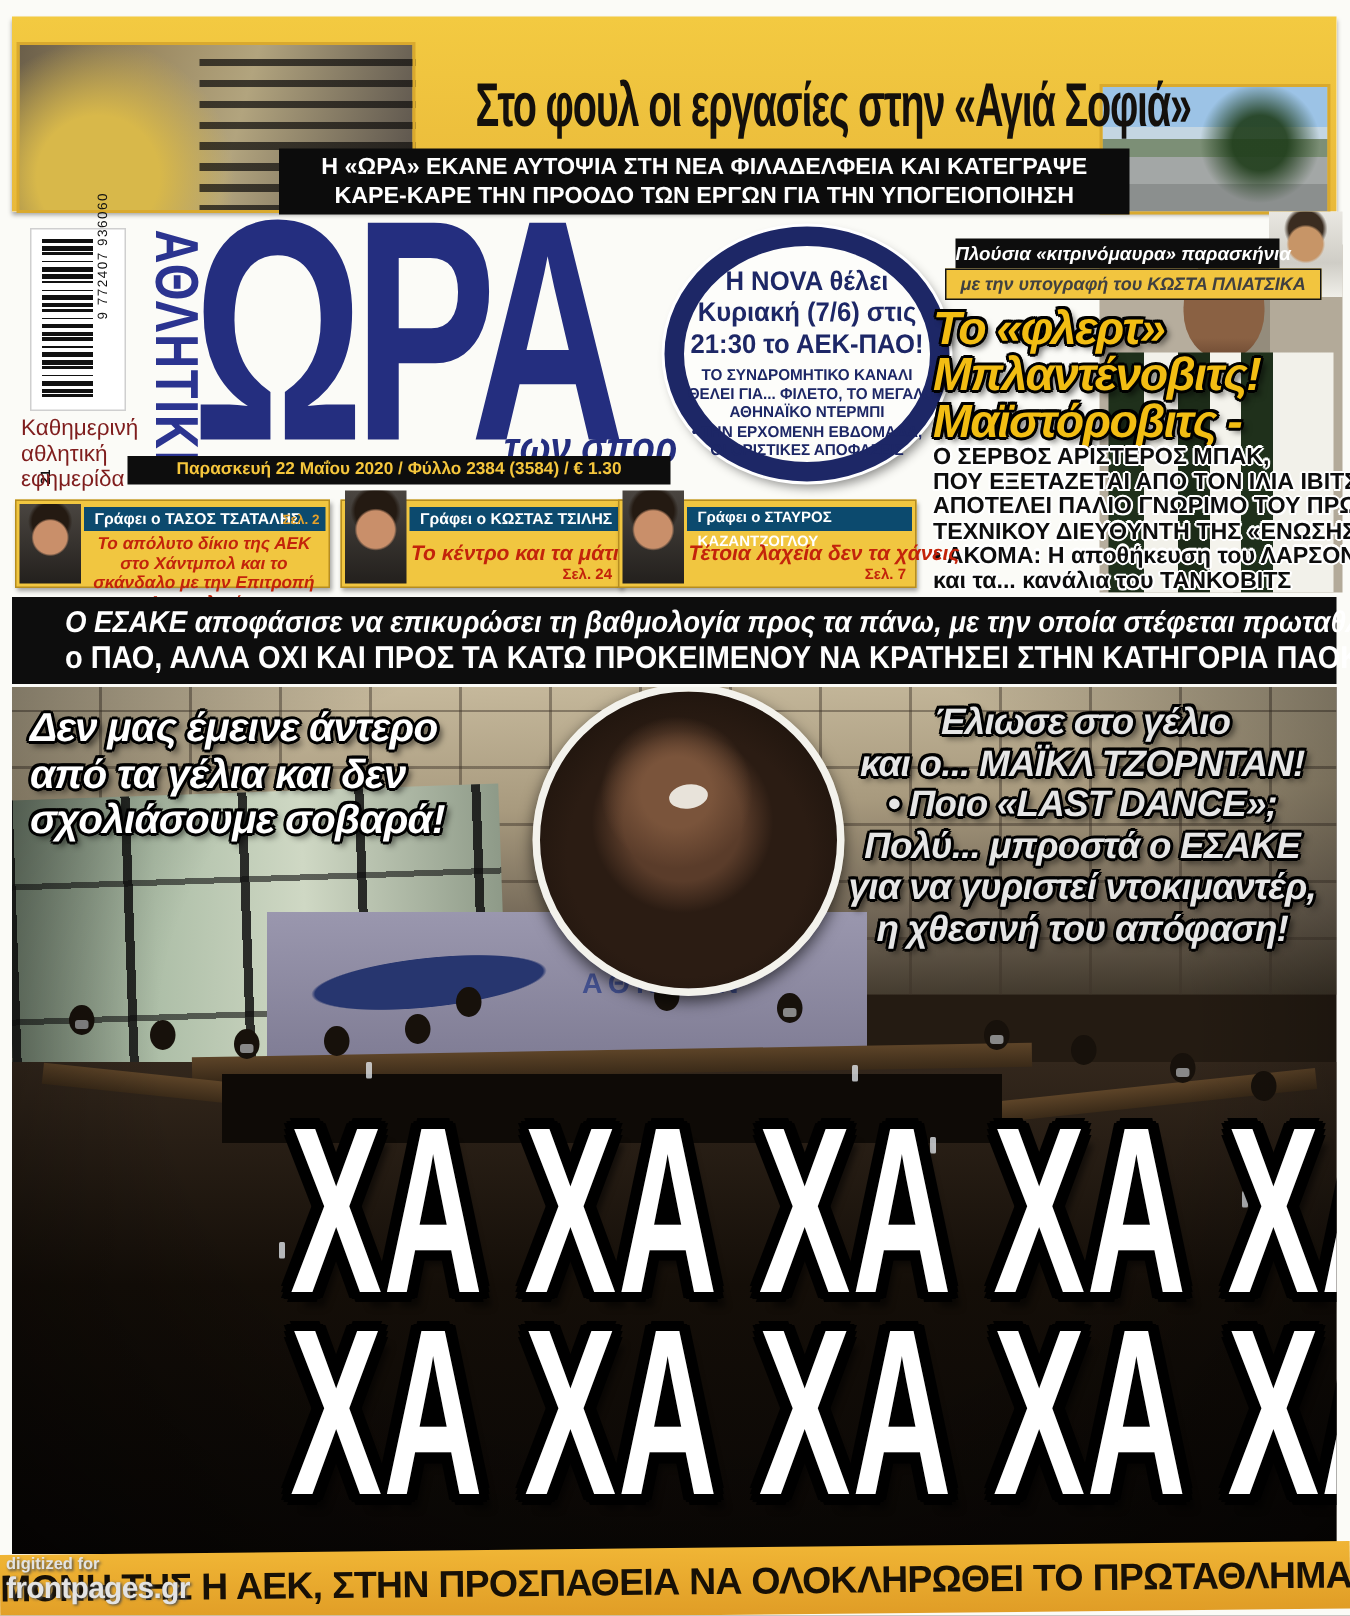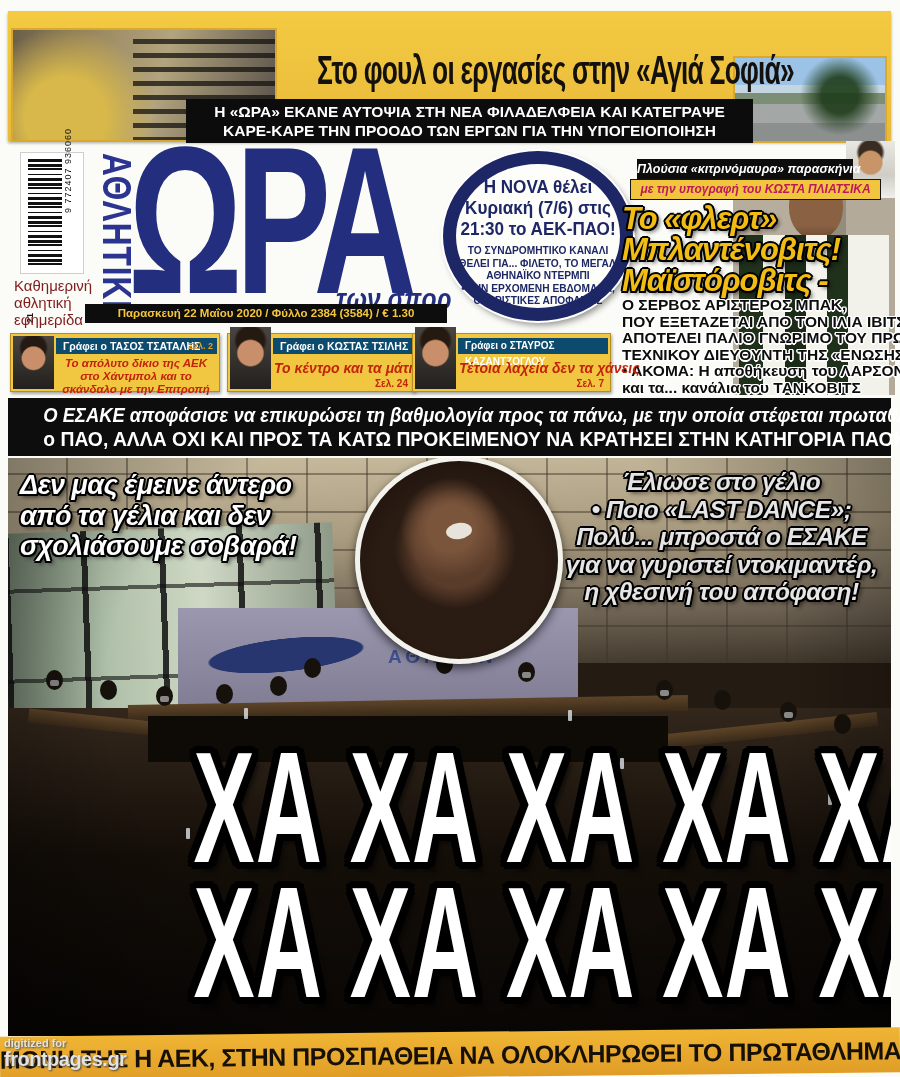--- a/index.html
+++ b/index.html
@@ -48,21 +48,21 @@
   .nova{left:443px;top:151px;width:164px;height:144px;border-radius:50%;background:#fdfdfa;
      border:13px solid #1d2766;box-shadow:0 0 0 2px #fff,3px 4px 7px rgba(0,0,0,.45);
      text-align:center;color:#1d2766;}
   .nova-h{font-size:18px;font-weight:800;line-height:21px;transform:scaleX(.95);}
   .nova-b{font-size:10.5px;font-weight:700;line-height:12.5px;transform:scaleX(.97);}
   .nova-pad{padding-top:13px;}
 
   
   .kicker-bar{left:637px;top:159px;width:216px;height:20px;background:#0d0d0d;color:#fff;
      font-size:12.5px;font-weight:700;font-style:italic;text-align:center;line-height:20px;}
-  .byline-bar{left:630px;top:179px;width:249px;height:19px;background:#f2c53f;color:#be185d;
+  .byline-bar{left:630px;top:179px;width:249px;height:19px;background:#f2c53f;color:#404040;
      font-size:12px;font-weight:800;font-style:italic;text-align:center;line-height:19px;border:1px solid #141414;}
   .ph-pliatsikas{left:846px;top:141px;width:49px;height:57px;
      background:radial-gradient(circle at 50% 38%, #c79567 0 26%, rgba(0,0,0,0) 30%),
                 radial-gradient(circle at 50% 20%, #3a2c20 0 22%, rgba(0,0,0,0) 28%),
                 linear-gradient(#e9e7e1,#cfcdc6 60%,#f0efe9);}
   .ph-player{left:733px;top:163px;width:162px;height:232px;overflow:hidden;
      background:linear-gradient(90deg,#b6ad9d 0 55%, #948c7c 55% 70%, #b3aa99 70% 100%);}
   .player-head{position:absolute;left:56px;top:8px;width:54px;height:68px;border-radius:50% 50% 46% 46%;
      background:linear-gradient(#241a12 0 30%, #8a6143 32% 80%, #6d4a33 100%);}
   .player-torso{position:absolute;left:6px;top:72px;width:150px;height:160px;
@@ -277,20 +277,21 @@
       <div class="ol2 nw">από τα γέλια και δεν</div>
       <div class="ol2 nw">σχολιάσουμε σοβαρά!</div>
     </div>
 
     <div class="jordan">
       <div class="jordan-mouth"></div>
     </div>
 
     <div class="right-quote">
       <div class="ol2 nw">Έλιωσε στο γέλιο</div>
+      <div class="ol2 nw">και ο... ΜΑΪΚΛ ΤΖΟΡΝΤΑΝ!</div>
       <div class="ol2 nw">• Ποιο «LAST DANCE»;</div>
       <div class="ol2 nw">Πολύ... μπροστά ο ΕΣΑΚΕ</div>
       <div class="ol2 nw">για να γυριστεί ντοκιμαντέρ,</div>
       <div class="ol2 nw">η χθεσινή του απόφαση!</div>
     </div>
 
     <div class="laugh laugh1 olheavy">ΧΑ ΧΑ ΧΑ ΧΑ ΧΑ ΧΑ</div>
     <div class="laugh laugh2 olheavy">ΧΑ ΧΑ ΧΑ ΧΑ ΧΑ ΧΑ!</div>
   </div>
 

